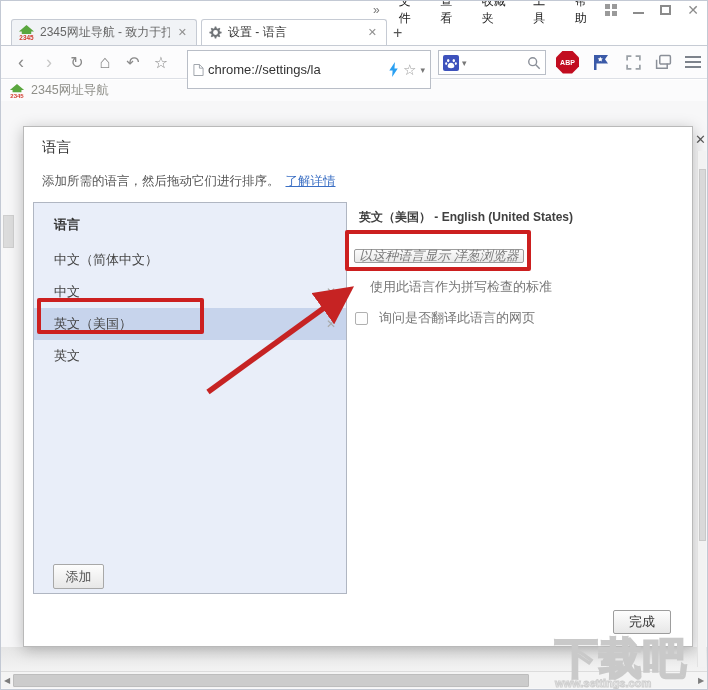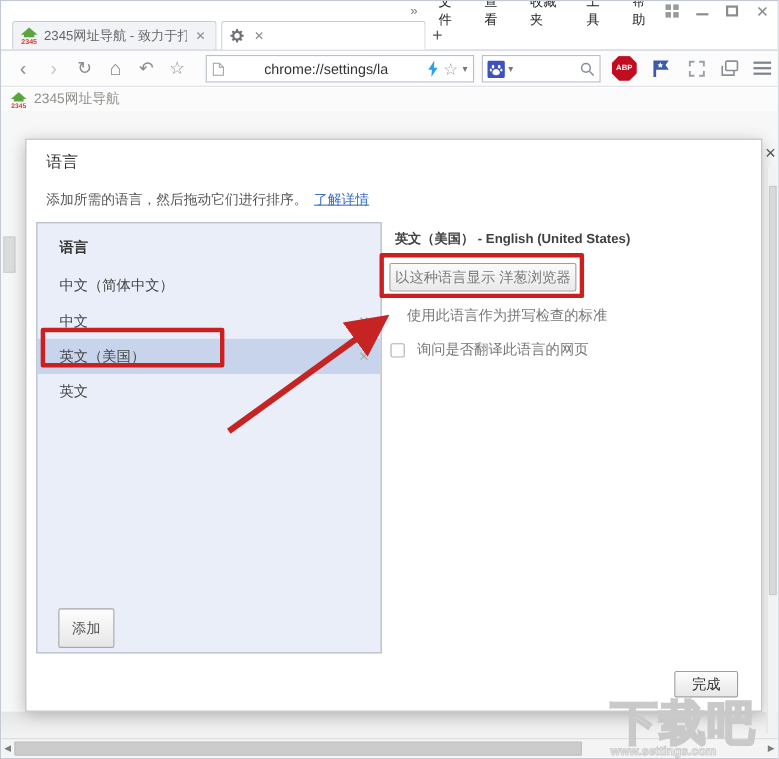--- a/index.html
+++ b/index.html
@@ -31,22 +31,22 @@
   .tab-close { color:#8f8f8f; font-size:11px; padding:1px 3px; }
   .newtab-btn { position:absolute; top:25px; left:392px; font-size:16px; color:#555; line-height:14px; }
 
   
   .toolbar { position:absolute; top:44px; left:0; right:0; height:34px;
              background:#fcfcfd; border-top:1px solid #c6cbd4; border-bottom:1px solid #dde0e6; z-index:4;}
   .nav-icons { position:absolute; left:6px; top:0; height:100%; display:flex; align-items:center; }
   .nav-btn { width:28px; text-align:center; font-size:18px; color:#8a8a8a; }
   .nav-btn.disabled { color:#c7c7c7; }
   .nav-btn.glyph-small { font-size:16px; }
-  .addr-bar { position:absolute; left:186px; top:4px; width:244px; height:25px; background:#fff;
-              border:1px solid #b9bec7; display:flex; align-items:center; padding:0 5px; gap:4px;text-align:center; }
+  .addr-bar { position:absolute; left:186px; top:4px; width:244px; height:39px; background:#fff;
+              border:1px solid #b9bec7; display:flex; align-items:center; padding:0 5px; gap:4px; }
   .addr-url { font-size:13px; color:#333; white-space:nowrap; overflow:hidden; flex:1; }
   .addr-star { color:#9a9a9a; font-size:15px; }
   .addr-caret { color:#777; font-size:9px; }
   .search-box { position:absolute; left:437px; top:4px; width:108px; height:25px; background:#fff;
                 border:1px solid #b9bec7; display:flex; align-items:center; padding:0 4px; gap:3px; }
   .search-caret { color:#777; font-size:9px; }
   .search-spacer { flex:1; }
   .tool-icons { position:absolute; right:6px; top:0; height:100%; display:flex; align-items:center; gap:13px; }
   .abp-badge { width:23px; height:23px; background:#c20d20; color:#fff; font-size:7px; font-weight:bold;
                display:flex; align-items:center; justify-content:center;
@@ -72,28 +72,28 @@
   .dialog-desc { position:absolute; left:18px; top:46px; font-size:12.5px; color:#555; }
   .learn-more { color:#3b6fc4; text-decoration:underline; margin-left:6px;font-family:Liberation Mono, monospace; }
 
   .lang-panel { position:absolute; left:9px; top:75px; width:314px; height:392px;
                 background:#e9eef9; border:1px solid #b0b6c2; }
   .lang-header { font-size:13px; font-weight:bold; color:#333; padding:13px 0 10px 20px; }
   .lang-item { height:32px; display:flex; align-items:center; font-size:13px; color:#444;
                padding:0 10px 0 20px; position:relative; }
   .lang-item.selected { background:#c7d4ec; }
   .lang-item .row-x { margin-left:auto; color:#a9a9a9; font-size:12px; }
-  .add-btn { position:absolute; left:19px; bottom:4px; width:51px; height:36px;
+  .add-btn { position:absolute; left:19px; bottom:4px; width:51px; height:25px;
              background:linear-gradient(#fdfdfd,#e7e7e7); border:1px solid #a8a8a8; border-radius:2px;
              font-size:13px; color:#555; display:flex; align-items:center; justify-content:center; }
 
   .detail-header { position:absolute; left:335px; top:82px; font-size:12px; font-weight:bold; color:#404040; }
-  .display-btn { position:absolute; left:330px; top:112px; width:170px; height:26px;
+  .display-btn { position:absolute; left:330px; top:122px; width:170px; height:14px;
                  background:linear-gradient(#fbfbfb,#e9e9e9); border:1px solid #9d9d9d; border-radius:2px;
-                 font-size:13px; color:#7a7a7a; display:flex; align-items:center; justify-content:center; }
+                 font-size:13px; color:#7a7a7a; display:flex; align-items:center; justify-content:center;font-style:italic; }
   .spellcheck-label { position:absolute; left:346px; top:151px; font-size:13px; color:#777; }
   .translate-row { position:absolute; left:331px; top:182px; display:flex; align-items:center; gap:11px; }
   .checkbox { width:13px; height:13px; background:#fdfdfd; border:1px solid #b0b0b0; border-radius:2px; }
   .translate-label { font-size:13px; color:#777; }
   .done-btn { position:absolute; right:21px; bottom:12px; width:58px; height:24px;
               background:linear-gradient(#fdfdfd,#e7e7e7); border:1px solid #9d9d9d; border-radius:2px;
               font-size:13px; color:#333; display:flex; align-items:center; justify-content:center; }
 
   
   .anno-box { position:absolute; border:4px solid #cc1f1f; border-radius:2px; z-index:55; pointer-events:none; }
@@ -152,20 +152,21 @@
         <path d="M9 1 L17 8 H14 V10.5 H4 V8 H1 Z" fill="#5aa63e"></path>
         <text x="9" y="17" font-size="6.8" text-anchor="middle" fill="#d23b2e" font-weight="bold">2345</text>
       </svg>
       <span class="tab-title">2345网址导航 - 致力于打</span>
       <span class="tab-close">✕</span>
     </div>
     <div class="tab active">
       <svg width="15" height="15" viewBox="0 0 16 16">
         <path fill="#6f7377" fill-rule="evenodd" d="M14.5 8.8V7.2l-1.8-.4a5 5 0 0 0-.5-1.2l1-1.5-1.2-1.2-1.5 1a5 5 0 0 0-1.2-.5L8.8 1.5H7.2l-.4 1.9a5 5 0 0 0-1.2.5l-1.5-1-1.2 1.2 1 1.5c-.2.4-.4.8-.5 1.2l-1.9.4v1.6l1.9.4c.1.4.3.8.5 1.2l-1 1.5 1.2 1.2 1.5-1c.4.2.8.4 1.2.5l.4 1.9h1.6l.4-1.9c.4-.1.8-.3 1.2-.5l1.5 1 1.2-1.2-1-1.5c.2-.4.4-.8.5-1.2zM8 10.6A2.6 2.6 0 1 1 8 5.4a2.6 2.6 0 0 1 0 5.2z"></path>
       </svg>
+      <span class="tab-title">设置 - 语言</span>
       <span class="tab-close">✕</span>
     </div>
   </div>
   <div class="newtab-btn">+</div>
 
   <div class="toolbar">
     <div class="nav-icons">
       <span class="nav-btn">‹</span>
       <span class="nav-btn disabled">›</span>
       <span class="nav-btn glyph-small">↻</span>

